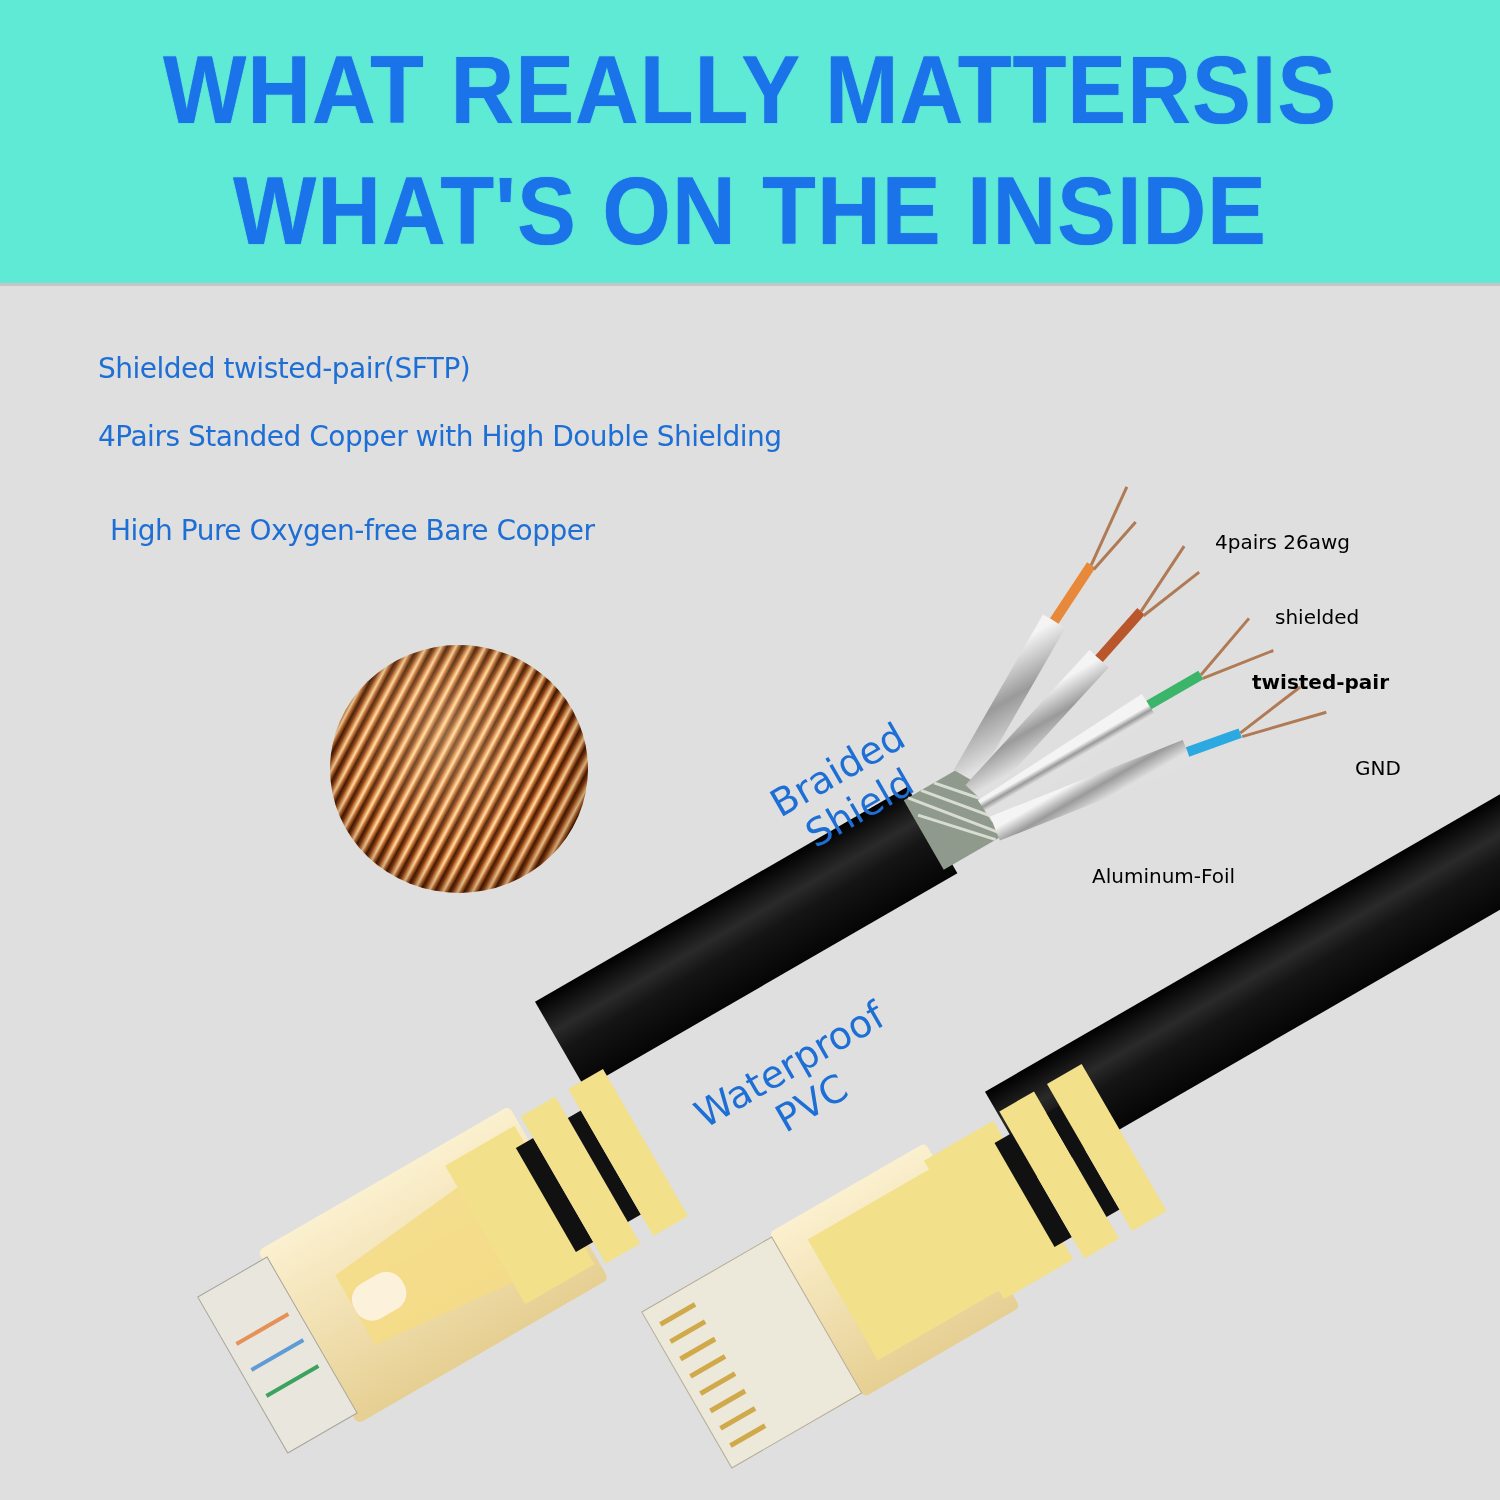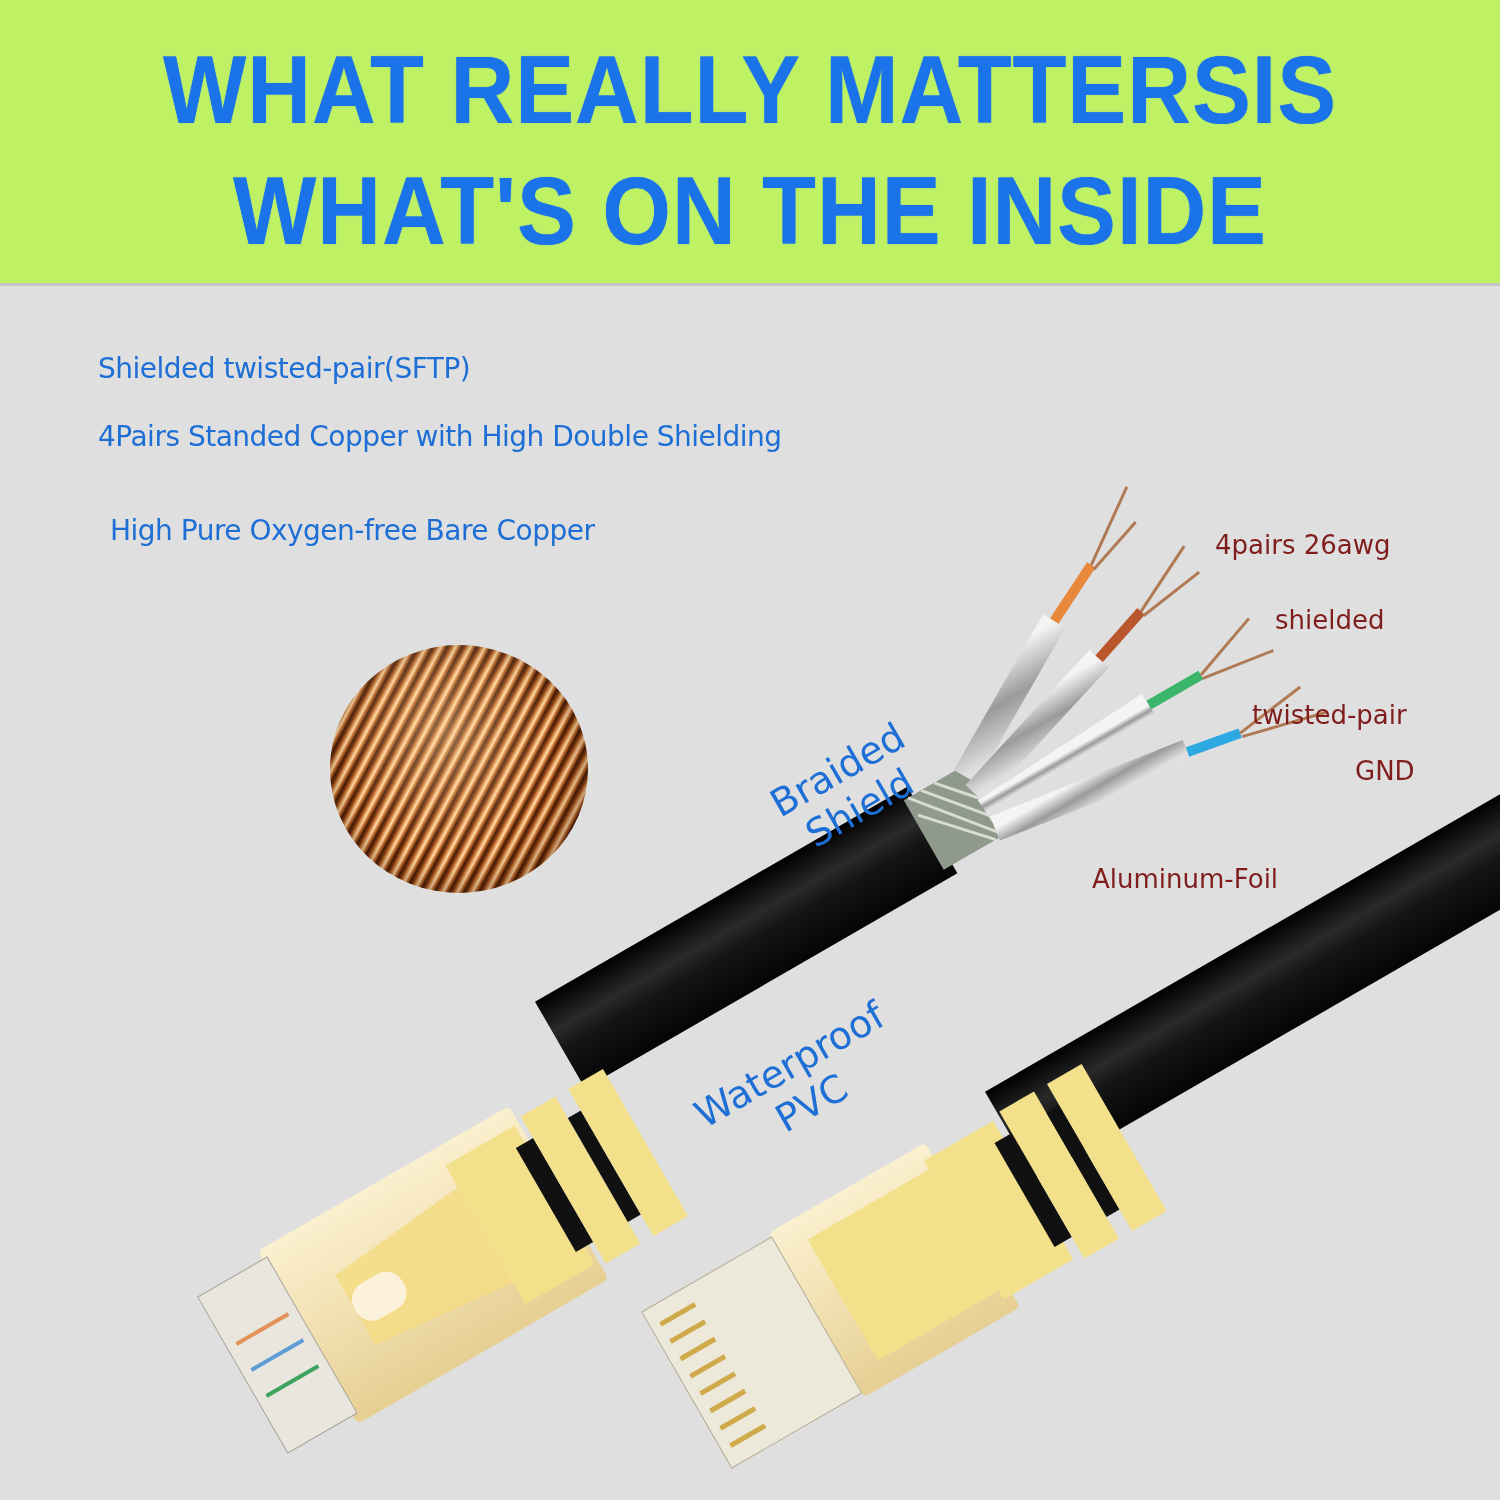--- a/index.html
+++ b/index.html
@@ -3,39 +3,39 @@
 <meta charset="utf-8">
 <style>
   html, body { margin: 0; padding: 0; }
   body {
     width: 1500px; height: 1500px; position: relative; overflow: hidden;
     background: #dfdfdf;
     font-family: "DejaVu Sans", "Liberation Sans", sans-serif;
   }
   .header {
     position: absolute; left: 0; top: 0; width: 1500px; height: 283px;
-    background: #bef264; border-bottom: 3px solid #c6c6c6;
+    background: #5eead4; border-bottom: 3px solid #c6c6c6;
   }
   .headline {
     position: absolute; left: 0; width: 1500px; text-align: center;
     color: #1a73e8; font-family: "Liberation Sans", sans-serif; font-weight: bold;
     font-size: 96px; letter-spacing: 1px; line-height: 1;
     transform: scaleX(0.92); transform-origin: center;
     text-shadow: 0 0 1px #3a84ea;
   }
   .headline.l1 { top: 42px; }
   .headline.l2 { top: 163px; }
 
   .spec {
     position: absolute; color: #1d6fd6; font-family: "DejaVu Sans", sans-serif;
     font-size: 28px; white-space: nowrap; letter-spacing: -0.5px;
   }
   .label {
-    position: absolute; color: #7f1d1d; font-family: "DejaVu Sans", sans-serif;
-    font-size: 26px; white-space: nowrap;
+    position: absolute; color: #000000; font-family: "DejaVu Sans", sans-serif;
+    font-size: 20px; white-space: nowrap;
   }
   .rot { position: absolute; color: #1d6fd6; font-family: "DejaVu Sans", sans-serif;
     font-size: 38px; line-height: 44px; text-align: center; white-space: nowrap; }
 
   .copper {
     position: absolute; left: 330px; top: 645px; width: 258px; height: 248px;
     border-radius: 50%; overflow: hidden;
     background:
       repeating-linear-gradient(118deg, #3a1a06 0px, #8a3b10 3px, #e69a55 6px, #ffe0b0 8px, #d47a35 10px, #5a2508 13px);
     box-shadow: inset 0 0 30px rgba(0,0,0,0.25);
@@ -142,21 +142,21 @@
       <line x1="-190" y1="10" x2="-150" y2="10"></line>
         <line x1="-190" y1="30" x2="-150" y2="30"></line>
       <line x1="-190" y1="50" x2="-150" y2="50"></line>
         <line x1="-190" y1="70" x2="-150" y2="70"></line>
     </g>
   </g>
 </svg>
 
 <div class="label" style="left:1215px; top:530px;">4pairs 26awg</div>
 <div class="label" style="left:1275px; top:605px;">shielded</div>
-<div class="label" style="left:1252px; top:700px;">twisted-pair</div>
+<div class="label" style="left:1252px; top:670px;font-weight:bold;">twisted-pair</div>
 <div class="label" style="left:1355px; top:756px;">GND</div>
 <div class="label" style="left:1092px; top:864px;text-align:center;">Aluminum-Foil</div>
 
 <div class="rot" style="left:775px; top:745px; transform: rotate(-30deg);">
   <div>Braided</div>
   <div>Shield</div>
 </div>
 
 <div class="rot" style="left:695px; top:1040px; transform: rotate(-30deg);">
   <div>Waterproof</div>

